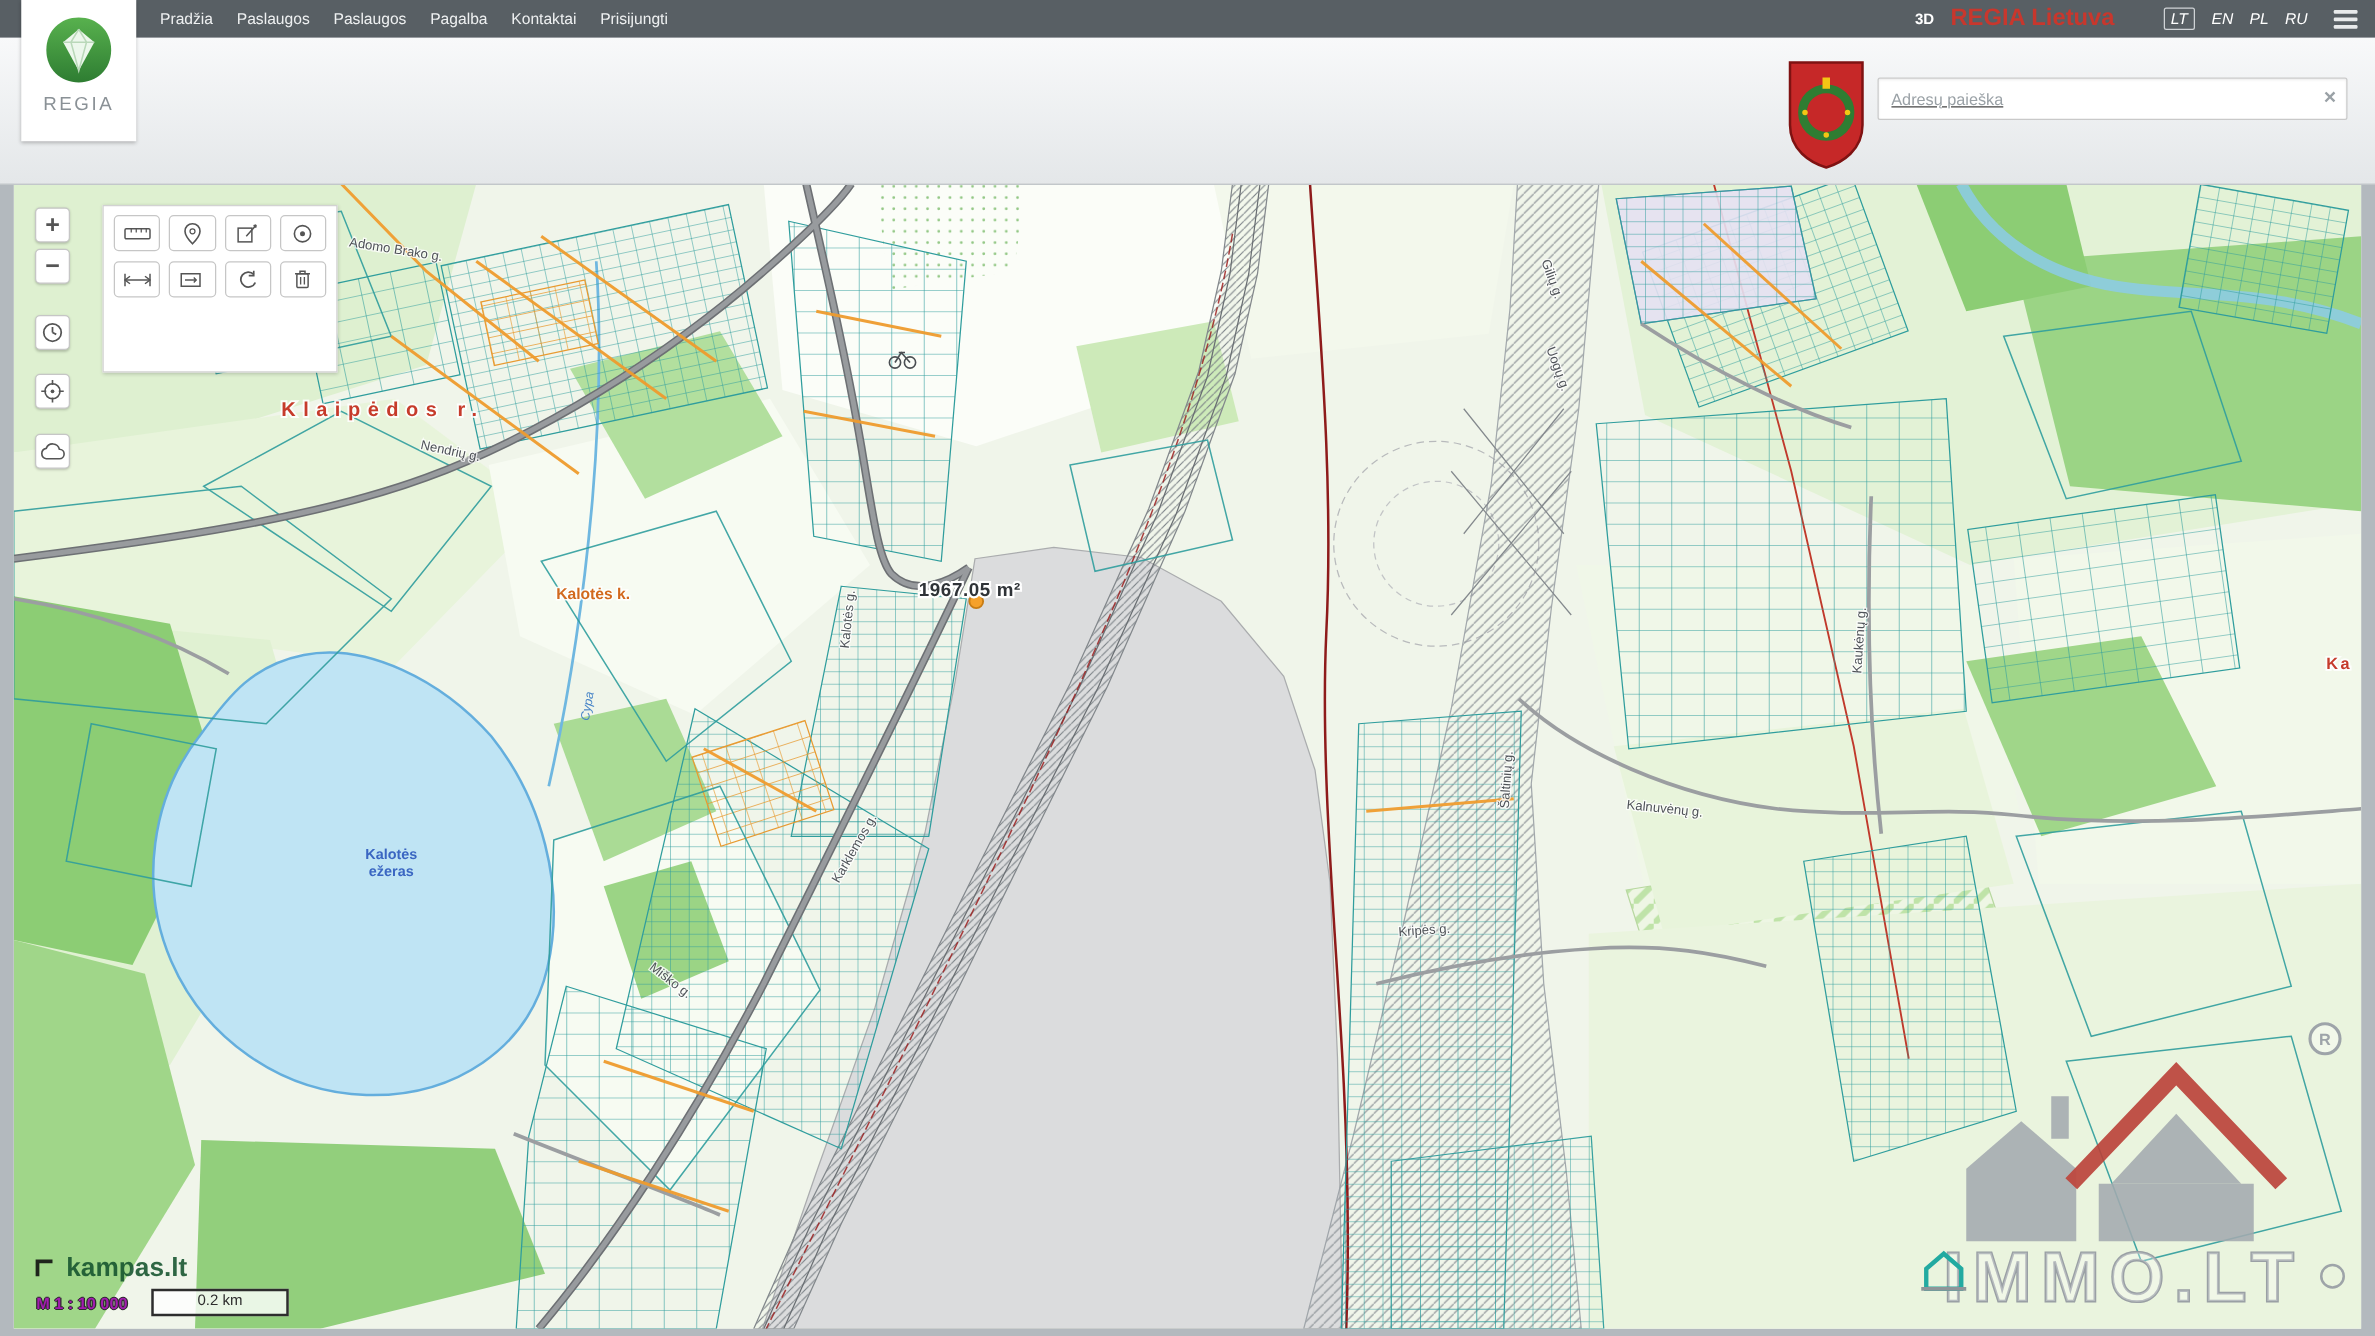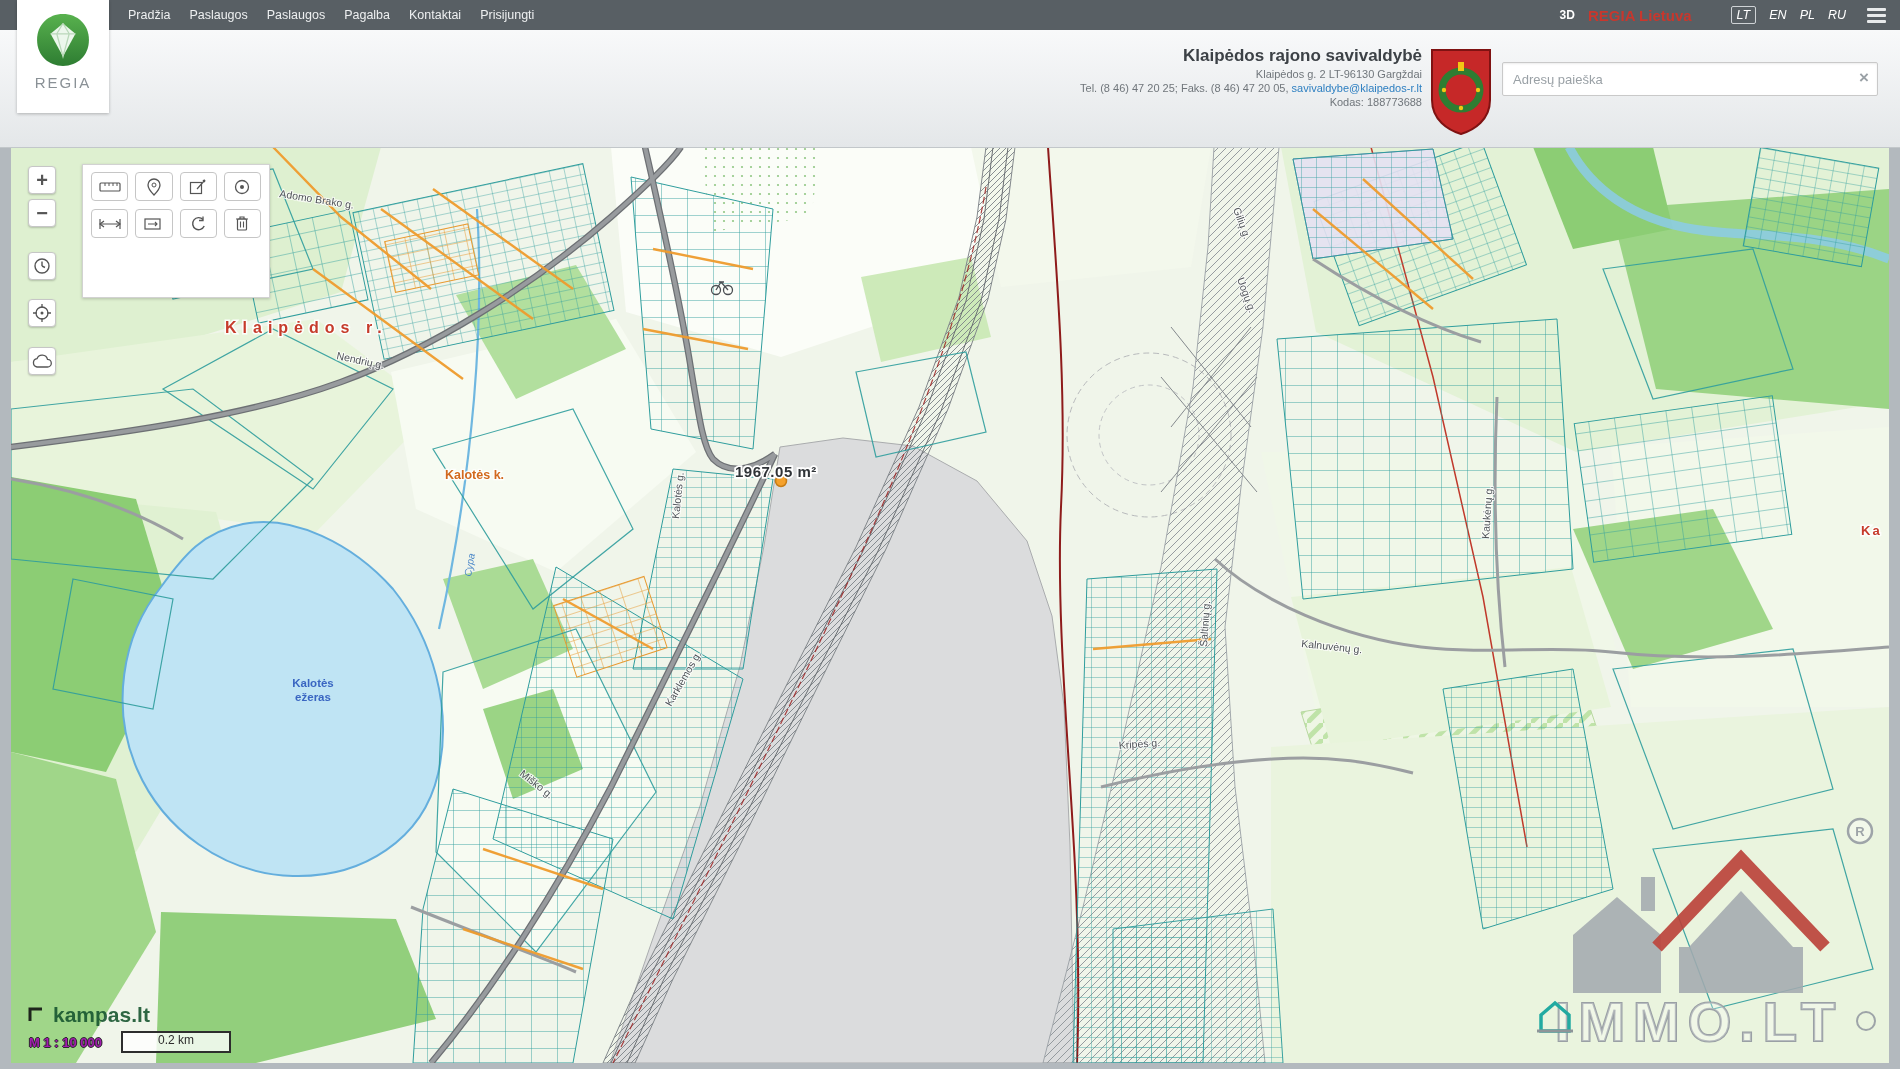--- a/index.html
+++ b/index.html
@@ -4,40 +4,40 @@
 <style>
   html,body{margin:0;padding:0;}
   body{width:1900px;height:1069px;background:#b3b9be;font-family:"Liberation Sans",sans-serif;overflow:hidden;position:relative;}
 
   
   .topbar{height:30px;background:#585f64;display:flex;align-items:center;color:#eef0f1;font-size:12.5px;position:relative;z-index:20;}
   .nav-items{display:flex;gap:13px;margin-left:125px;white-space:nowrap;}
   .nav-item{cursor:pointer;padding:2px 3px;}
   .topbar-right{margin-left:auto;display:flex;align-items:center;gap:13px;padding-right:14px;}
   .brand-3d{font-weight:bold;font-size:12px;color:#ffffff;cursor:pointer;}
-  .brand-regia{font-weight:bold;font-size:15px;color:#c8372d;cursor:pointer;margin-right:26px;}
+  .brand-regia{font-weight:bold;font-size:19px;color:#c8372d;cursor:pointer;margin-right:26px;}
   .lang{font-size:12.5px;color:#ffffff;cursor:pointer;font-style:italic;}
   .lang.active{border:1px solid #cfd3d6;padding:1px 5px;border-radius:2px;}
   .hamburger{display:flex;flex-direction:column;gap:3px;cursor:pointer;margin-left:8px;}
   .hamburger span{display:block;width:19px;height:3px;background:#e8eaeb;border-radius:1px;}
 
   
   .logo-notch{position:absolute;left:17px;top:0;width:92px;height:113px;background:#ffffff;z-index:30;box-shadow:0 1px 3px rgba(0,0,0,.25);text-align:center;}
   .logo-notch svg{margin-top:12px;}
   .logo-text{font-size:15px;letter-spacing:2px;color:#8a9196;margin-top:2px;}
 
   
   .header{height:117px;background:linear-gradient(#f8f9fa,#e4e7e9);border-bottom:1px solid #c2c7ca;position:relative;z-index:10;}
   .muni-block{position:absolute;right:478px;top:16px;text-align:right;}
   .muni-title{font-size:17px;font-weight:bold;color:#3c4146;}
   .muni-line{font-size:11px;color:#70767b;margin-top:2px;}
   .muni-line .email{color:#2d7fc1;text-decoration:none;cursor:pointer;}
   .coat{position:absolute;right:408px;top:18px;}
   .search-wrap{position:absolute;right:22px;top:32px;width:376px;}
-  .search-input{width:100%;height:34px;box-sizing:border-box;border:1px solid #c9c9c9;border-radius:2px;padding:0 22px 0 10px;font-size:13px;color:#444;font-family:"Liberation Sans",sans-serif;box-shadow:inset 0 1px 2px rgba(0,0,0,.08);}
+  .search-input{width:100%;height:34px;box-sizing:border-box;border:1px solid #c9c9c9;border-radius:2px;padding:0 22px 0 10px;font-size:13px;color:#444;font-family:"Liberation Sans",sans-serif;box-shadow:inset 0 1px 2px rgba(0,0,0,.08);text-decoration:underline;}
   .search-input::placeholder{color:#9aa1a6;}
   .search-clear{position:absolute;right:9px;top:6px;font-size:17px;font-weight:bold;color:#9aa1a6;cursor:pointer;line-height:20px;}
 
   
   .map-wrap{position:absolute;left:11px;right:11px;top:147px;height:916px;overflow:hidden;background:#f0f5ea;}
   .map-svg{position:absolute;left:0;top:0;width:100%;height:100%;}
   svg text{font-family:"Liberation Sans",sans-serif;}
   .t-district{font-size:16px;font-weight:bold;fill:#c63b2b;letter-spacing:6px;paint-order:stroke;stroke:rgba(255,255,255,.85);stroke-width:3px;}
   .t-district2{font-size:13px;font-weight:bold;fill:#c63b2b;letter-spacing:2px;paint-order:stroke;stroke:rgba(255,255,255,.85);stroke-width:3px;}
   .t-village{font-size:12.5px;font-weight:bold;fill:#d2691e;paint-order:stroke;stroke:rgba(255,255,255,.85);stroke-width:2.5px;}
@@ -95,29 +95,20 @@
       </linearGradient>
     </defs>
     <path d="M27 2 C41 2 52 12 52 27 C52 42 41 52 27 52 C13 52 2 42 2 27 C2 12 13 2 27 2 Z" fill="url(#gGreen)"></path>
     <polygon points="27,11 39,21 27,43 15,21" fill="#ecf7ec"></polygon>
     <path d="M15 21 H39 M27 11 L21 21 L27 43 L33 21 L27 11" fill="none" stroke="#b9d8b9" stroke-width="1.2"></path>
   </svg>
   <div class="logo-text">REGIA</div>
 </div>
 
 <div class="header">
-  <div class="muni-block">
-    <div class="muni-title">Klaipėdos rajono savivaldybė</div>
-    <div class="muni-line">Klaipėdos g. 2 LT-96130 Gargždai</div>
-    <div class="muni-line">
-      <span>Tel. (8 46) 47 20 25; Faks. (8 46) 47 20 05,</span>
-      <a href="#" class="email">savivaldybe@klaipedos-r.lt</a>
-    </div>
-    <div class="muni-line">Kodas: 188773688</div>
-  </div>
   <div class="coat">
     <svg width="62" height="88" viewBox="0 0 62 88">
       <path d="M2 2 H60 V52 C60 72 44 82 31 86 C18 82 2 72 2 52 Z" fill="#c62828" stroke="#7f1212" stroke-width="2"></path>
       <circle cx="31" cy="42" r="19" fill="none" stroke="#2f7d32" stroke-width="7"></circle>
       <rect x="28" y="14" width="6" height="9" fill="#f3c614"></rect>
       <circle cx="14" cy="42" r="2.2" fill="#f3c614"></circle>
       <circle cx="48" cy="42" r="2.2" fill="#f3c614"></circle>
       <circle cx="31" cy="60" r="2.2" fill="#f3c614"></circle>
     </svg>
   </div>

